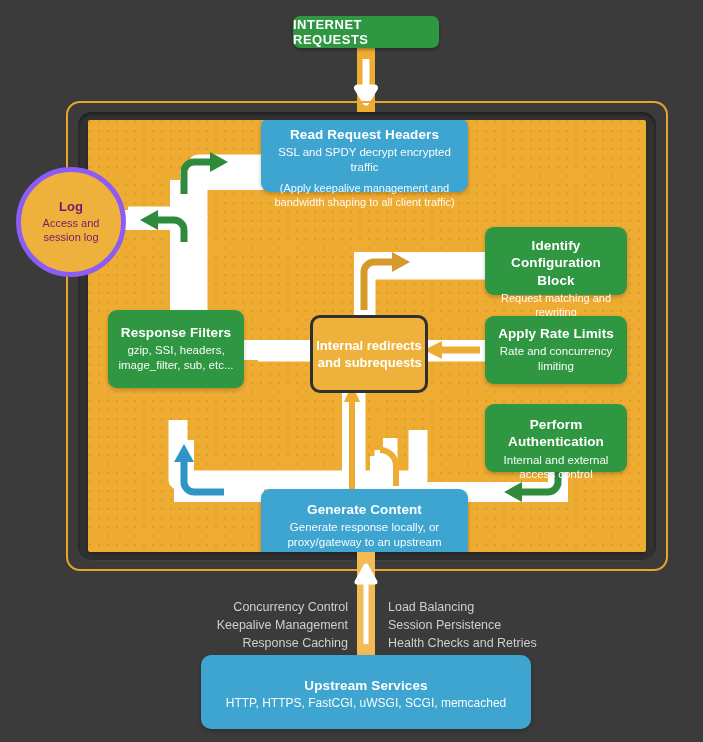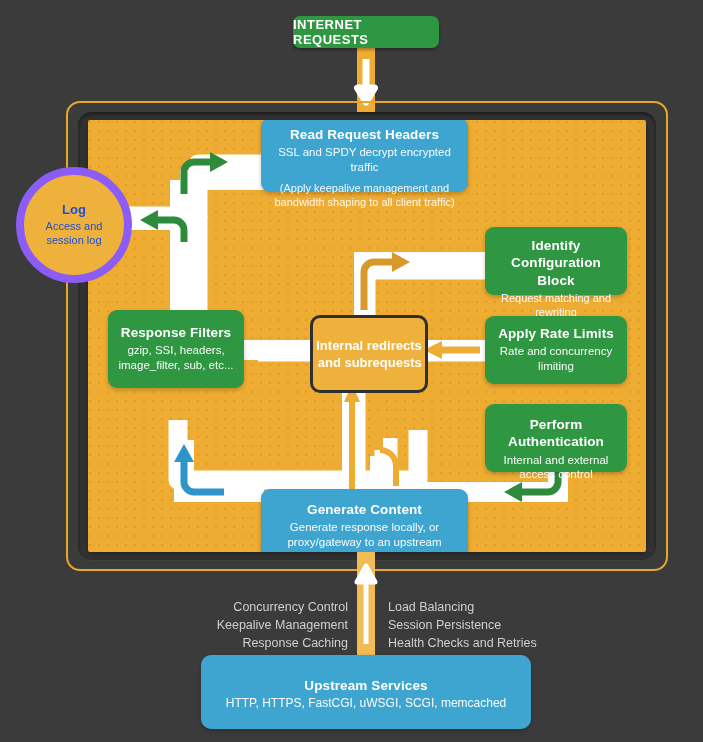--- a/index.html
+++ b/index.html
@@ -58,22 +58,22 @@
     border-radius:7px;background:#2f9642;color:#fff;
     font-weight:bold;font-size:13px;letter-spacing:.5px;
     display:flex;align-items:center;justify-content:center;
     box-shadow:0 2px 3px rgba(0,0,0,.3);
   }
 
   
   .circle{
     border-radius:50%;
     background:#eeb23c;
-    border:8px solid #8b5cf6;
-    color:#1d4ed8;text-align:center;
+    border:5px solid #8b5cf6;
+    color:#701a75;text-align:center;
     display:flex;flex-direction:column;align-items:center;justify-content:center;
     line-height:1.3;
   }
   .circle .t{font-weight:bold;font-size:13px;}
   .circle .s{font-size:11px;}
 
   
   .center-box{
     background:#eeb23c;border:3px solid #2f2f2f;border-radius:10px;
     color:#fff;font-weight:bold;font-size:13px;text-align:right;

